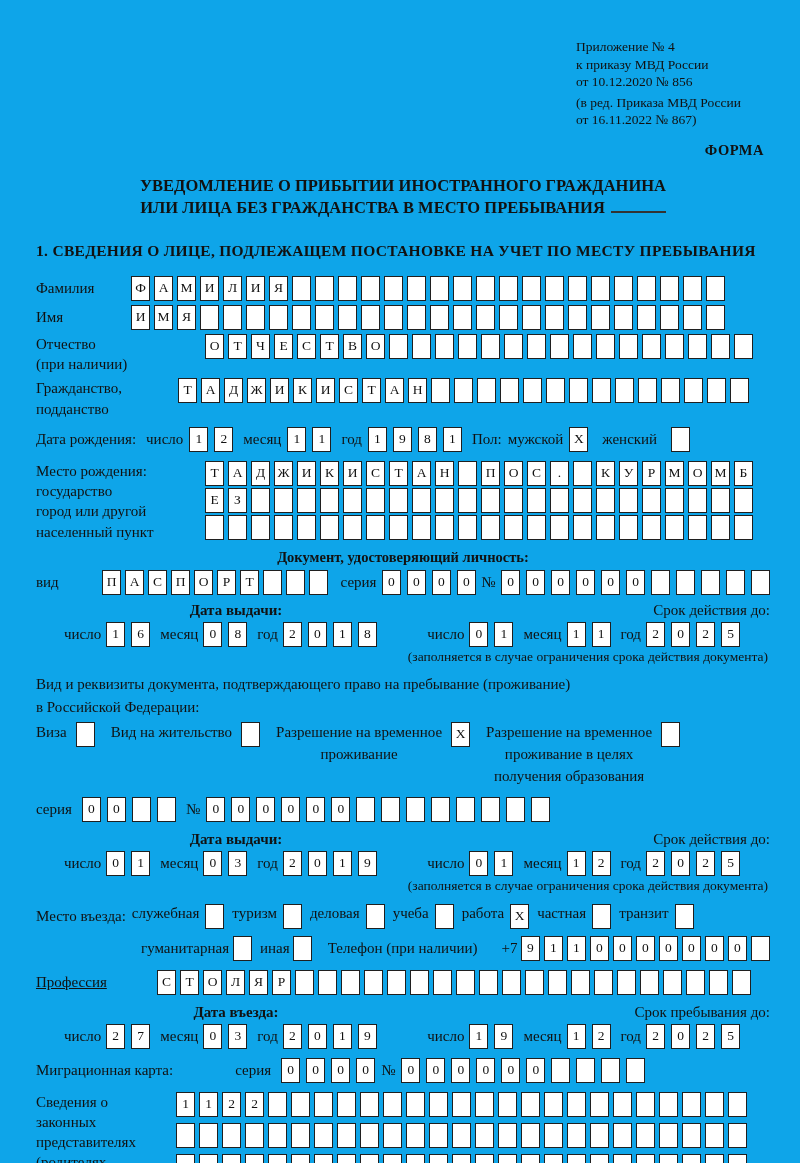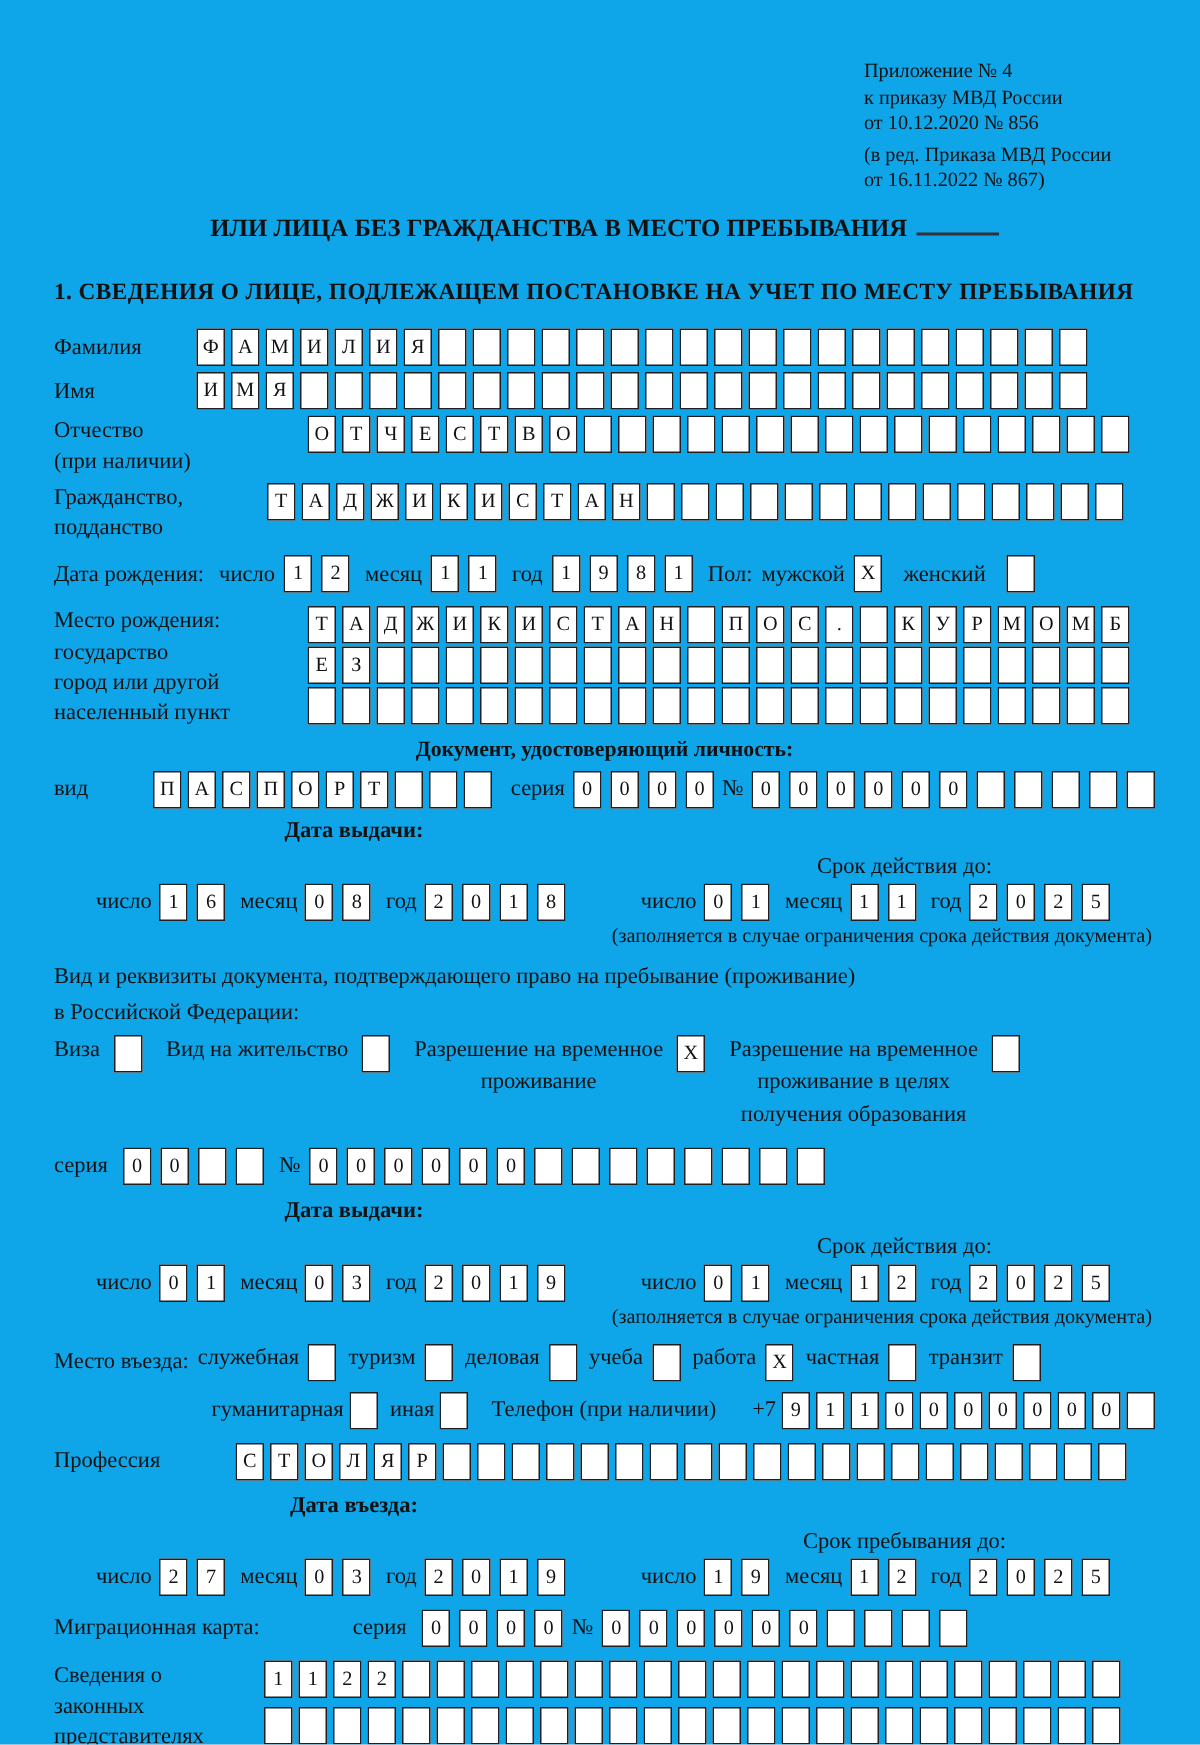--- a/index.html
+++ b/index.html
@@ -23,30 +23,30 @@
   .cellrow.sp { gap:6px; }
   .cell {
     display:inline-flex; width:19px; height:25px; flex:0 0 auto;
     border:1.6px solid #1f1f1f; align-items:center; justify-content:center;
     font-size:13.5px; background:#fff;
   }
   
   .frow { display:flex; align-items:center; margin-bottom:4px; white-space:nowrap; }
   .frow.top { align-items:flex-start; }
   .flabel { flex:0 0 auto; }
-  .w95 { width:95px; } .w169 { width:169px; } .w142 { width:142px; } .w140 { width:140px; } .w121 { width:121px; } .w66 { width:66px; }
+  .w95 { width:95px; } .w169 { width:169px; } .w142 { width:142px; } .w140 { width:140px; } .w121 { width:121px;text-decoration:underline; } .w66 { width:66px; }
   .stack > * { margin-bottom:2px; }
   .lbl2 { line-height:1.35; }
 
   .inl { margin:0 6px 0 10px; }
   .doc-head { text-align:center; font-weight:bold; font-size:14.5px; margin:6px 0 4px 0; }
 
   .datehead { display:flex; margin-bottom:2px; }
   .dh-left { width:400px; text-align:center;font-weight:bold; }
-  .dh-right { flex:1; text-align:center;margin-top:24px; }
+  .dh-right { flex:1; text-align:right; }
   .daterow { display:flex; align-items:center; white-space:nowrap; margin-bottom:2px; }
   .dgroup { display:inline-flex; align-items:center; }
   .dgroup .dlabel { margin:0 5px 0 10px; }
   .dgroup .dlabel:first-child { margin-left:0; }
   .dg1 { margin-left:28px; }
   .dg2 { margin-left:auto; margin-right:30px; }
   .noteline { text-align:right; font-size:13.5px; padding-right:2px; margin-bottom:9px; }
 
   .plain { margin-bottom:5px; }
   .optrow { display:flex; align-items:flex-start; white-space:nowrap; margin:4px 0 10px 0; }
@@ -68,22 +68,24 @@
 <div class="page">
 
   <div class="topheader">
     <div>Приложение № 4</div>
     <div>к приказу МВД России</div>
     <div>от 10.12.2020 № 856</div>
     <div class="ed">(в ред. Приказа МВД России</div>
     <div>от 16.11.2022 № 867)</div>
   </div>
 
+  <div class="forma">ФОРМА</div>
 
   <div class="title">
+    <div>УВЕДОМЛЕНИЕ О ПРИБЫТИИ ИНОСТРАННОГО ГРАЖДАНИНА</div>
     <div><span>ИЛИ ЛИЦА БЕЗ ГРАЖДАНСТВА В МЕСТО ПРЕБЫВАНИЯ</span><span class="blank"></span></div>
   </div>
 
   <div class="sec">1. СВЕДЕНИЯ О ЛИЦЕ, ПОДЛЕЖАЩЕМ ПОСТАНОВКЕ НА УЧЕТ ПО МЕСТУ ПРЕБЫВАНИЯ</div>
 
   <div class="frow">
     <span class="flabel w95">Фамилия</span>
     <span class="cellrow">
         <span class="cell">Ф</span>
         <span class="cell">А</span>

